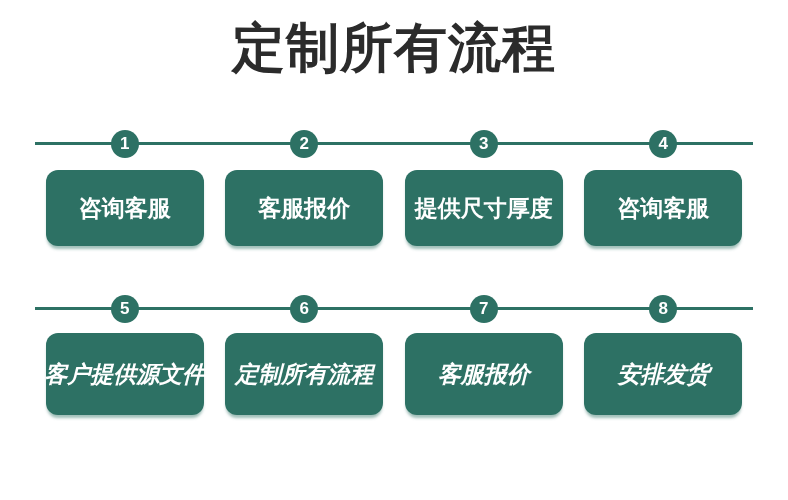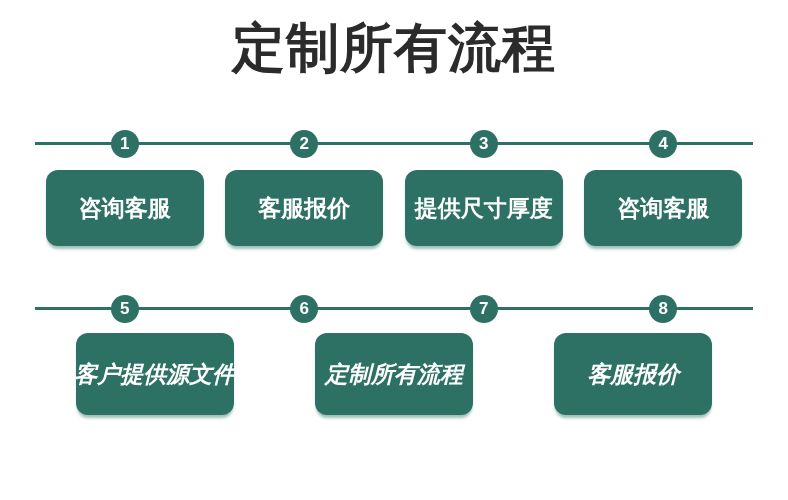--- a/index.html
+++ b/index.html
@@ -158,16 +158,21 @@
       <div class="b-col">
         <div class="step-box">
           <span>定制所有流程</span>
         </div>
       </div>
       <div class="b-col">
         <div class="step-box">
           <span>客服报价</span>
         </div>
       </div>
+      <div class="b-col">
+        <div class="step-box">
+          <span>安排发货</span>
+        </div>
+      </div>
     </div>
   </section>
 
 </div>
 
 </body></html>

